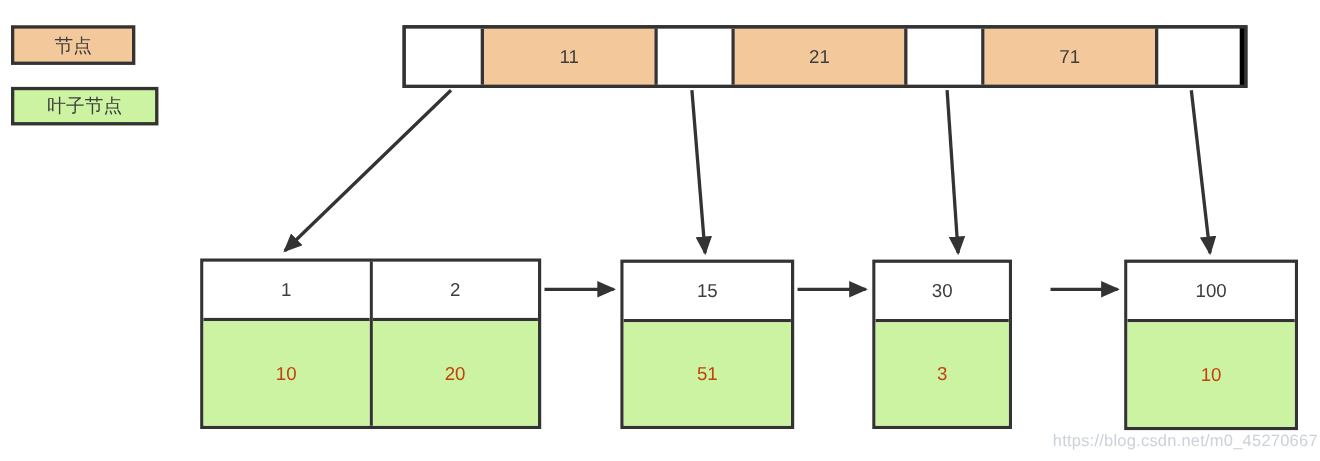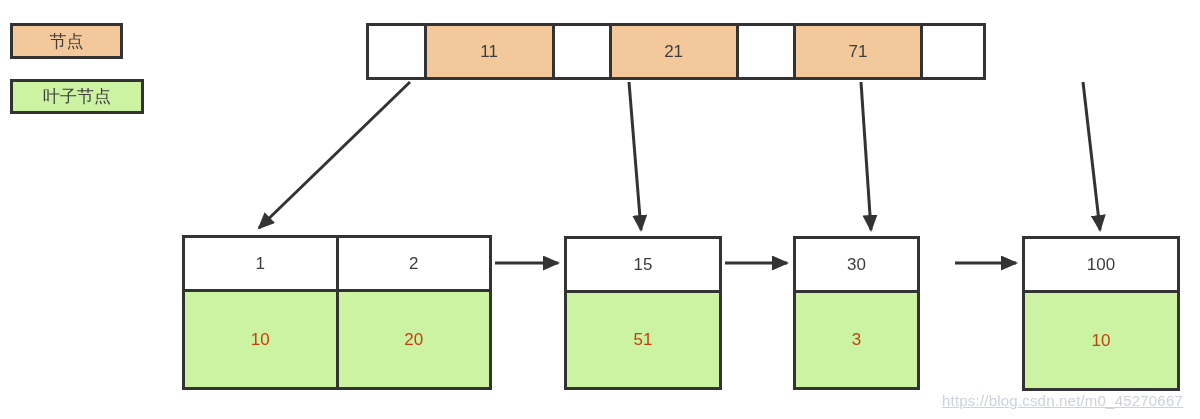--- a/index.html
+++ b/index.html
@@ -30,21 +30,21 @@
     font-size:17px;
     color:var(--text);
   }
   .legend-node{left:10px;top:23px;width:113px;height:36px;background:var(--node-fill);}
   .legend-leaf{left:10px;top:79px;width:134px;height:35px;background:var(--leaf-fill);}
 
   
   .root-node{
     position:absolute;
     left:366px;top:23px;
-    width:620px;height:57px;
+    width:768px;height:57px;
     border:3px solid var(--border);
     display:flex;
     background:#000000;
   }
   .root-cell{
     height:100%;
     border-right:3px solid var(--border);
     display:flex;align-items:center;justify-content:center;
     font-size:17px;
   }
@@ -89,26 +89,25 @@
 
   
   .arrows{
     position:absolute;left:0;top:0;width:1200px;height:419px;
     pointer-events:none;
   }
 
   
   .watermark{
     position:absolute;
-    right:17px;top:392px;
+    right:2px;top:392px;
     font-size:15px;
     color:var(--watermark);
     letter-spacing:.2px;
     white-space:nowrap;
-    text-decoration:underline;
   }
 </style>
 </head>
 <body>
 
 <div class="canvas">
 
   <div class="legend-box legend-node">
     <span>节点</span>
   </div>

